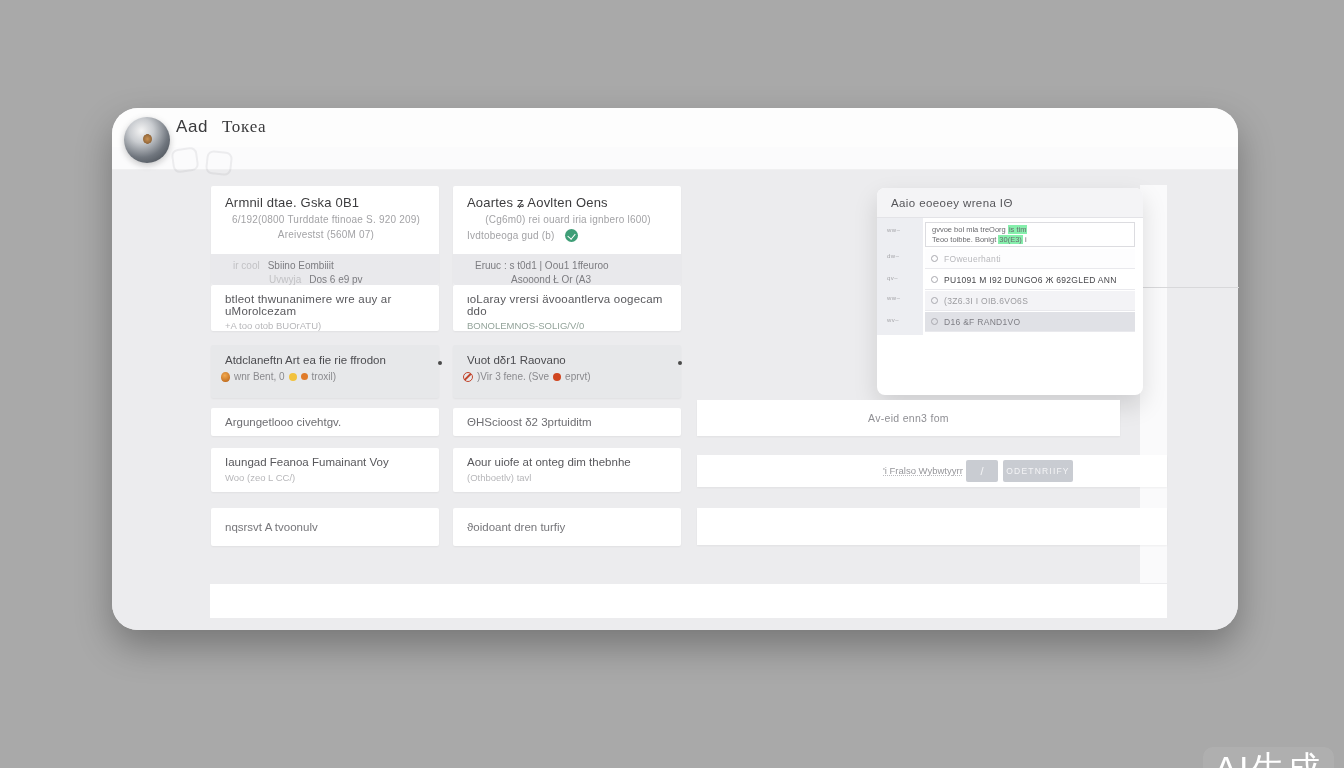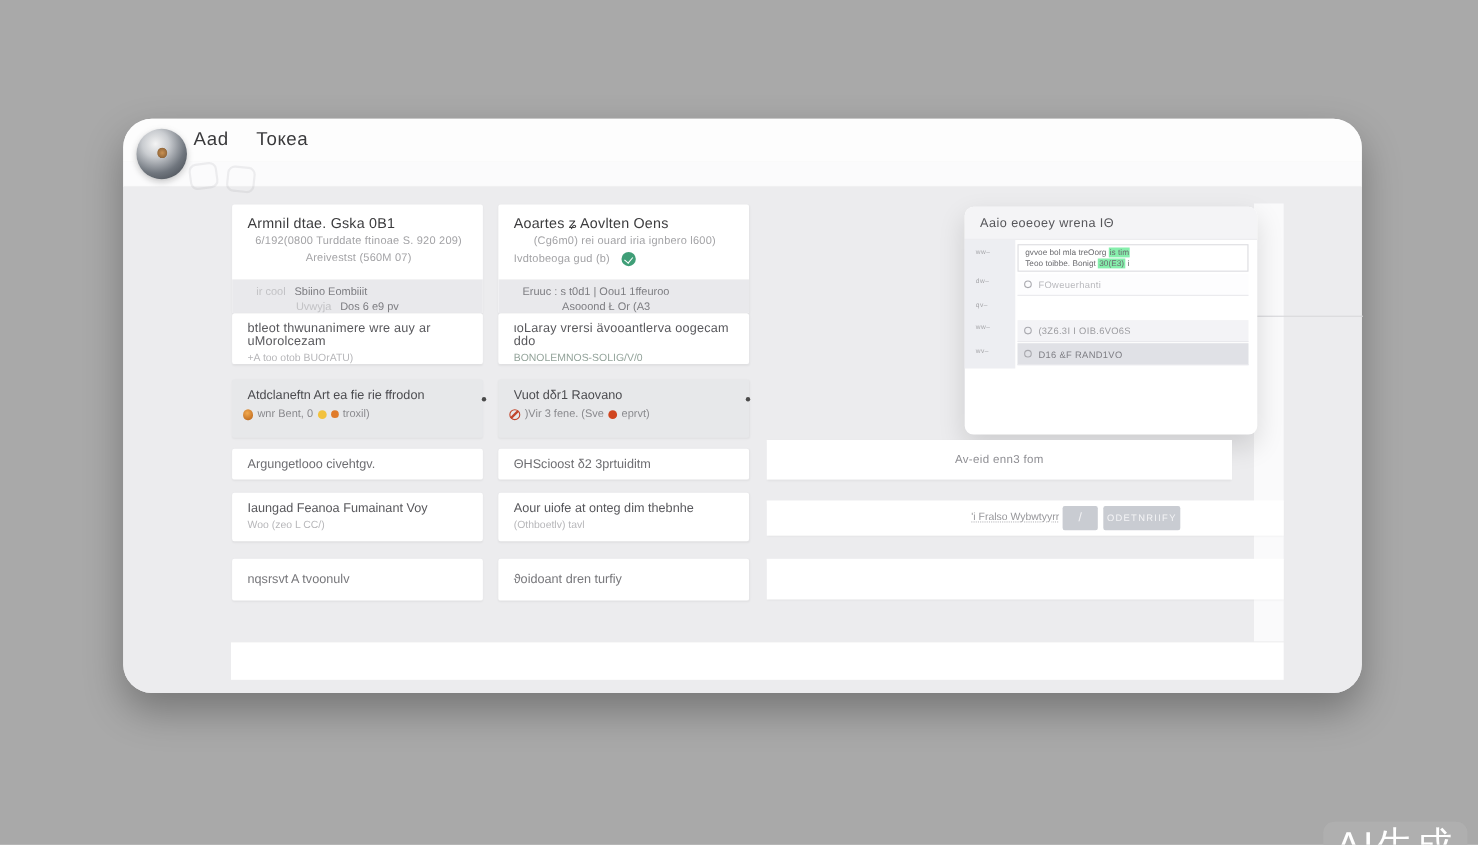--- a/index.html
+++ b/index.html
@@ -35,21 +35,21 @@
   }
   .avatar-speck {
     position:absolute; left:19px; top:17px; width:9px; height:10px; border-radius:50%;
     background:radial-gradient(circle, #c98a44 0%, #8a5a28 70%, transparent 75%);
     opacity:.9;
   }
   .title {
     position:absolute; left:64px; top:9px; font-size:17px; color:#3a3a3c;
     letter-spacing:.6px; z-index:5;
   }
-  .title .w2 { margin-left:25px; }
+  .title .w2 { margin-left:14px;font-family:Liberation Serif, serif; }
   .wm-circle {
     position:absolute; width:26px; height:24px; border-radius:7px;
     border:2px solid rgba(110,110,116,.10); top:40px; z-index:4;
   }
   .wm1 { left:60px; transform:rotate(-8deg); }
   .wm2 { left:94px; transform:rotate(6deg); top:43px; }
 
   .card { position:absolute; background:#fff; border-radius:2px; box-shadow:0 1px 2px rgba(0,0,0,.05); }
   .c1 { left:99px; } .c2 { left:341px; } .card { width:228px; }
 
@@ -297,20 +297,24 @@
         <span>Teoo toibbe. Bonigt</span>
         <span class="rp-hl">30(E3)</span>
         <span>i</span>
       </div>
     </div>
 
     <div class="rp-row rp-row2">
       <span class="rp-circle"></span>
       <span>FOweuerhanti</span>
     </div>
+    <div class="rp-row rp-row3">
+      <span class="rp-circle"></span>
+      <span>PU1091 M I92 DUNGO6 Ж 692GLED ANN</span>
+    </div>
     <div class="rp-row rp-row4">
       <span class="rp-circle"></span>
       <span>(3Z6.3I I OIB.6VO6S</span>
     </div>
     <div class="rp-row rp-row5">
       <span class="rp-circle"></span>
       <span>D16 &amp;F RAND1VO</span>
     </div>
   </div>
 

